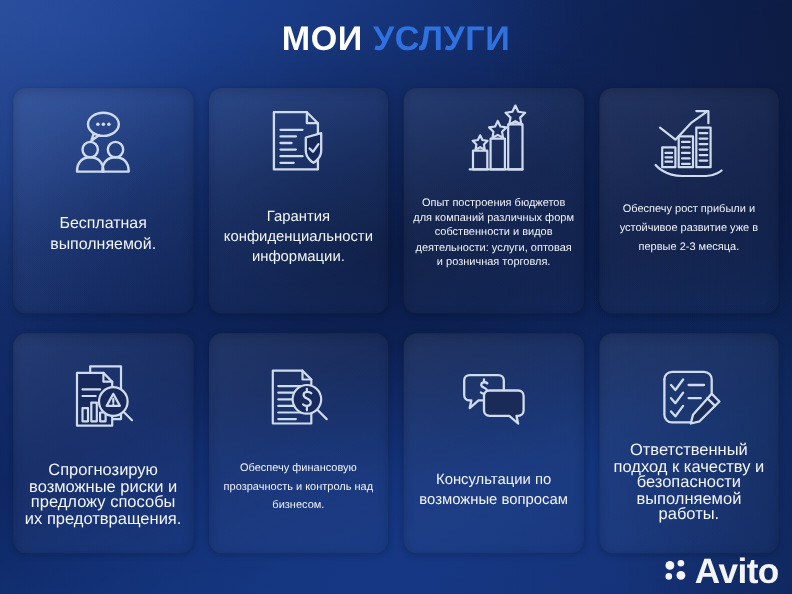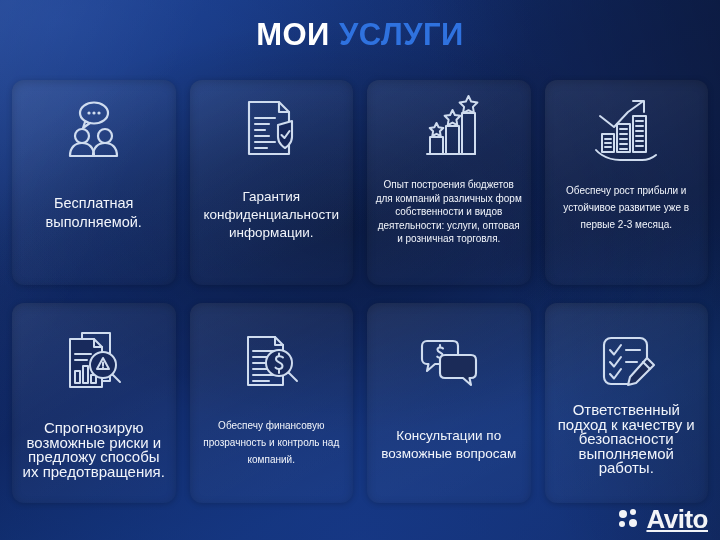--- a/index.html
+++ b/index.html
@@ -77,21 +77,21 @@
     display:flex;align-items:center;gap:5px;
     z-index:5;opacity:0.95;
   }
   .avito .logo{position:relative;width:22px;height:20px;}
   .avito .logo i{position:absolute;border-radius:50%;background:#ffffff;display:block;}
   .avito .logo i:nth-child(1){width:8px;height:8px;left:0;top:1px;}
   .avito .logo i:nth-child(2){width:6px;height:6px;left:11px;top:0px;}
   .avito .logo i:nth-child(3){width:6px;height:6px;left:0px;top:12px;}
   .avito .logo i:nth-child(4){width:8px;height:8px;left:10px;top:10px;}
   .avito .word{
-    color:#ffffff;font-size:26px;font-weight:bold;letter-spacing:-0.5px;line-height:26px;text-decoration:underline;
+    color:#ffffff;font-size:32px;font-weight:bold;letter-spacing:-0.5px;line-height:26px;
   }
 </style>
 </head>
 <body>
 
 <div class="stage">
 
   <div class="title">
     <span class="w">МОИ</span><span> </span><span class="b">УСЛУГИ</span>
   </div>
@@ -187,21 +187,21 @@
         <svg width="72" height="72" viewBox="0 0 72 72" fill="none" stroke="#cfdcef" stroke-width="2" stroke-linecap="round" stroke-linejoin="round">
           <path d="M13 12 H40 L48 20 V60 H13 Z"></path>
           <path d="M40 12 V20 H48"></path>
           <path d="M18 26 H42 M18 32 H42 M18 38 H42 M18 44 H42 M18 50 H42 M18 56 H34"></path>
           <circle cx="44" cy="38" r="13" fill="#182a5c"></circle>
           <path d="M48 32.5 C46.5 30.8 41 30.3 41 34 C41 37.7 47.5 37 47.5 41 C47.5 44.8 42 44.5 40.5 42.6"></path>
           <path d="M44 28.5 V31 M44 45.5 V48"></path>
           <path d="M53.5 47.5 L62 56"></path>
         </svg>
       </div>
-      <div class="ctext s13" style="margin-top:14px;">Обеспечу финансовую прозрачность и контроль над компаний.</div>
+      <div class="ctext s13" style="margin-top:14px;">Обеспечу финансовую прозрачность и контроль над бизнесом.</div>
     </div>
 
     <div class="card">
       <div class="icon" style="margin-top:12px;">
         <svg width="72" height="64" viewBox="0 0 72 64" fill="none" stroke="#cfdcef" stroke-width="2.1" stroke-linecap="round" stroke-linejoin="round">
           <path d="M9 13 C9 10 11 8 14 8 H40 C43 8 45 10 45 13 V26 C45 29 43 31 40 31 H22 L14 38 L15.5 31 H14 C11 31 9 29 9 26 Z"></path>
           <path d="M30 15.5 C28.8 14.2 24.5 13.8 24.5 16.8 C24.5 19.8 29.8 19.2 29.8 22.4 C29.8 25.4 25.4 25.2 24.2 23.7"></path>
           <path d="M27 12 V14.2 M27 25 V27.2"></path>
           <path d="M27 27 C27 24 29 22 32 22 H58 C61 22 63 24 63 27 V40 C63 43 61 45 58 45 H56.5 L58 52 L50 45 H32 C29 45 27 43 27 40 Z" fill="#1b2b58"></path>
         </svg>

